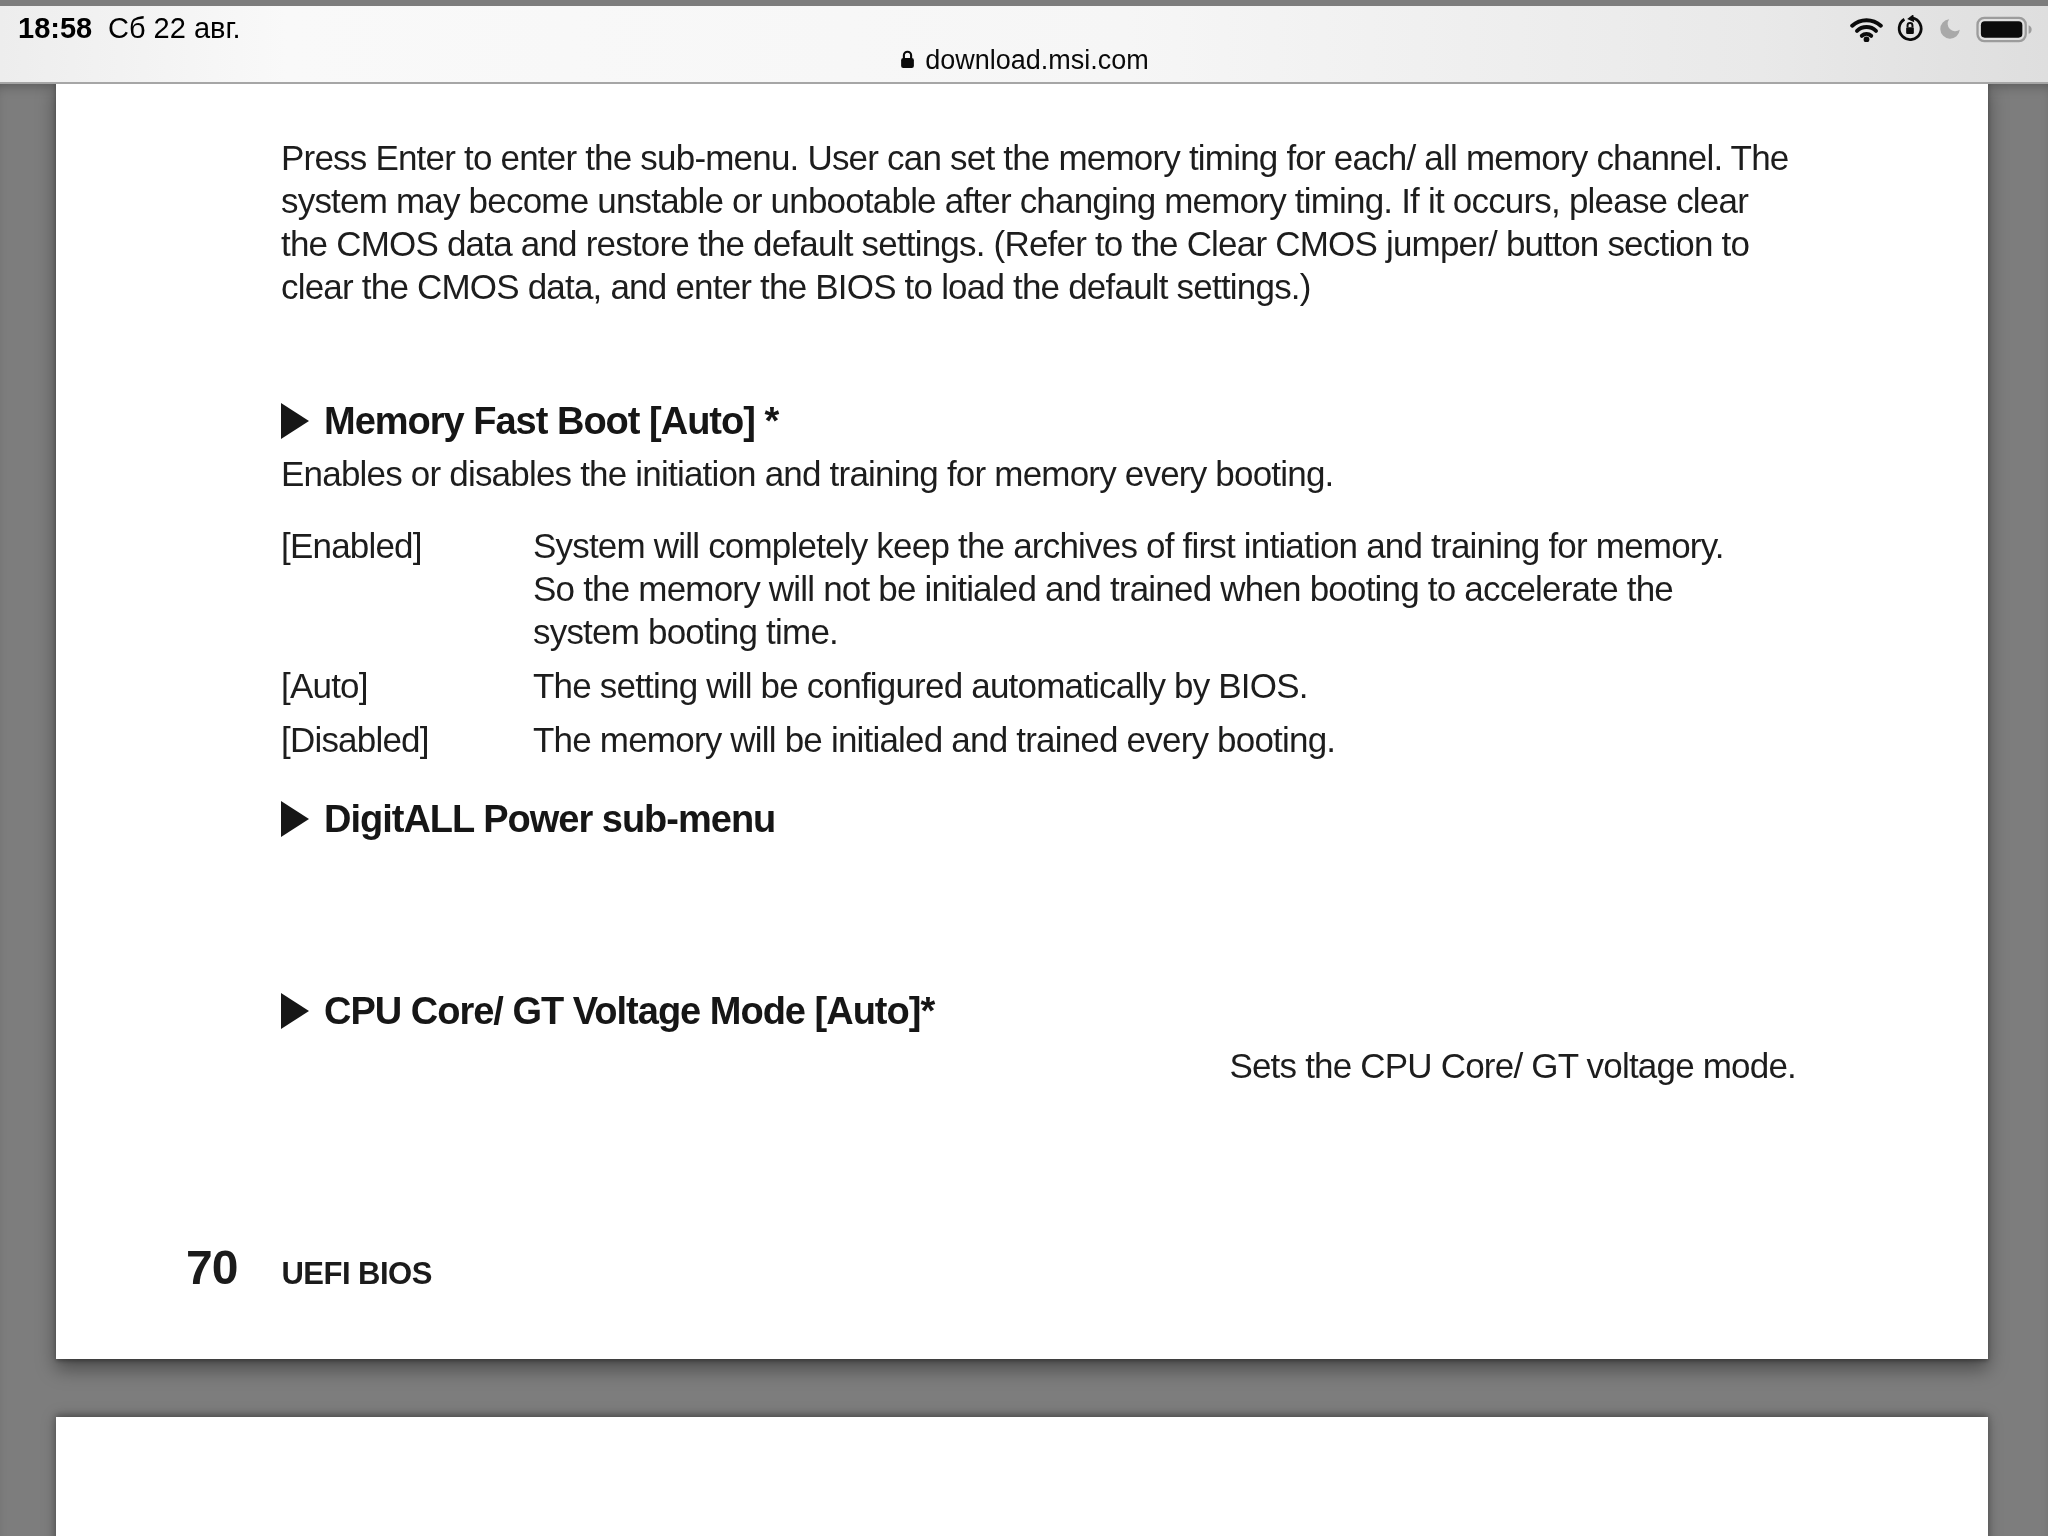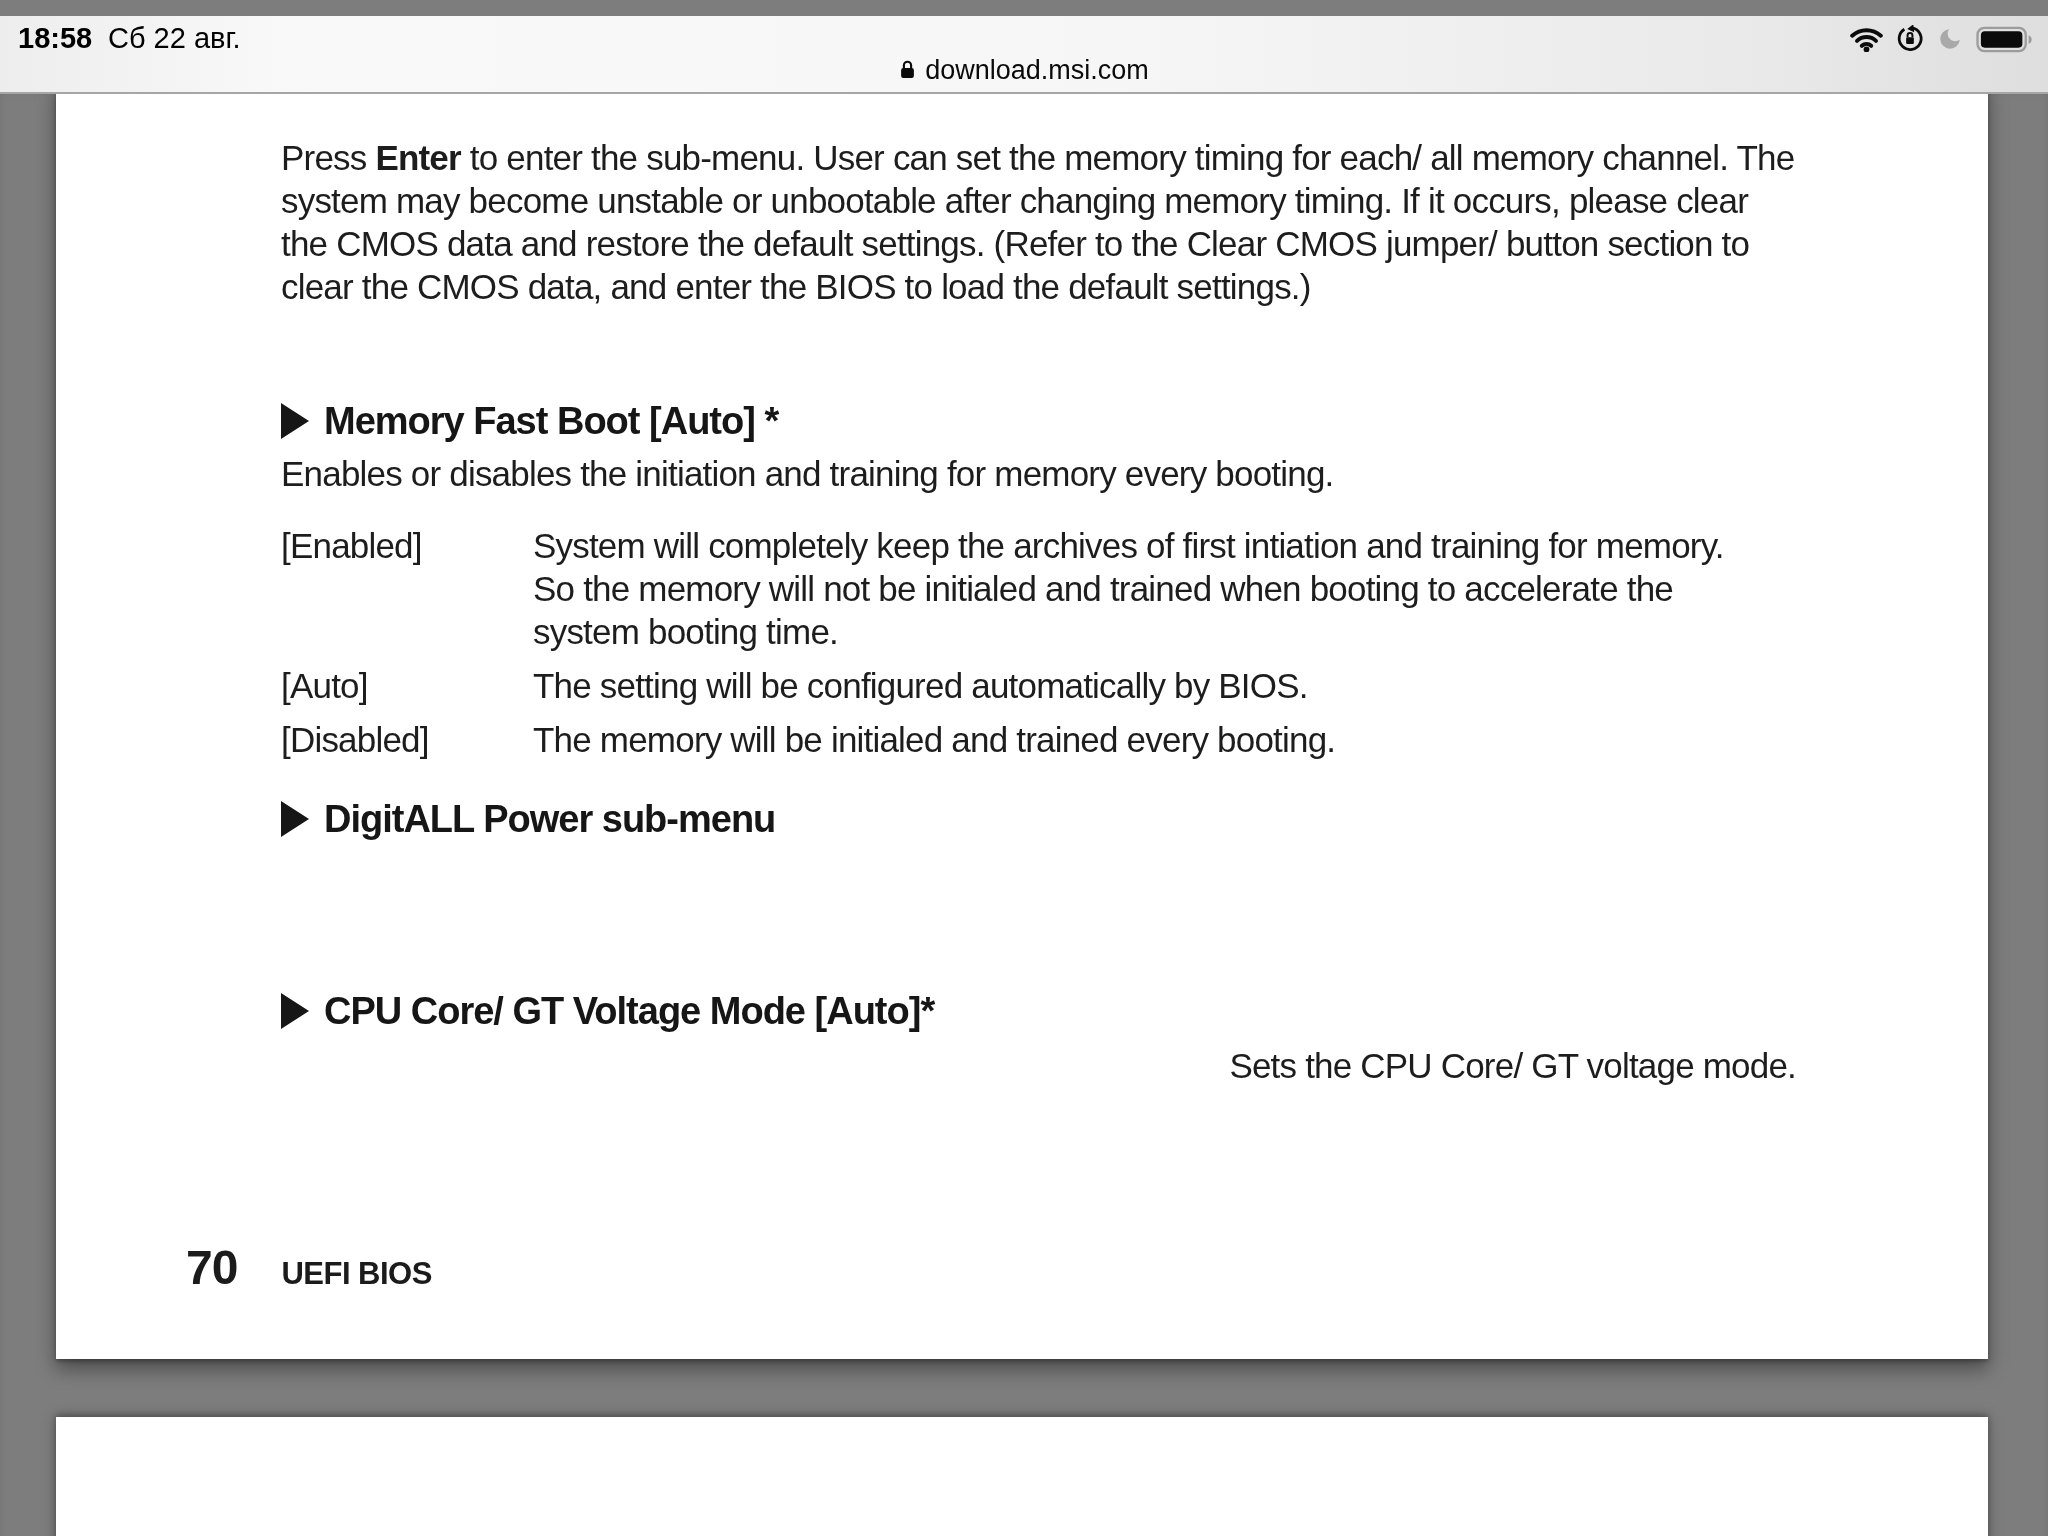--- a/index.html
+++ b/index.html
@@ -6,21 +6,21 @@
   html,body { width:2048px; height:1536px; }
   body {
     font-family:"Liberation Sans", sans-serif;
     background:#7d7d7d;
     overflow:hidden;
     position:relative;
   }
 
   
   .chrome {
-    position:absolute; top:16px; left:0; width:2048px; height:78px;
+    position:absolute; top:6px; left:0; width:2048px; height:78px;
     background:linear-gradient(to right,#ededed 0%, #f9f9f9 14%, #f6f6f6 55%, #e9e9e9 86%, #dedede 100%);
     border-bottom:2px solid #a6a6a6;
     z-index:10;
     padding-left:22px;
   }
   .status-time { position:absolute; left:18px; top:6px; font-size:29px; font-weight:700; color:#000; }
   .status-date { position:absolute; left:108px; top:6px; font-size:29px; font-weight:400; color:#000; }
   .status-icons { position:absolute; right:14px; top:5px; height:36px; display:flex; align-items:center; gap:13px; }
   .url-row {
     position:absolute; left:0; right:0; top:36px; height:36px;
@@ -51,21 +51,21 @@
     width:0; height:0; flex:none;
     border-left:28px solid #161616;
     border-top:18px solid transparent;
     border-bottom:18px solid transparent;
     margin-right:15px;
   }
   .p {
     position:absolute; left:225px; width:1515px;
     font-size:35px; line-height:43px; letter-spacing:-0.8px; color:#1d1d1d;
   }
-  .p b { font-weight:bold; }
+  .p b { font-weight:normal; }
 
   .opts { position:absolute; left:225px; top:444px; width:1520px; }
   .opt-row { display:flex; margin-bottom:11px; }
   .opt-term { flex:none; width:252px; font-size:35px; line-height:43px; letter-spacing:-0.8px; color:#1d1d1d; }
   .opt-desc { width:1220px; font-size:35px; line-height:43px; letter-spacing:-0.8px; color:#1d1d1d; }
 
   .footer { position:absolute; left:130px; top:1160px; display:flex; align-items:baseline; gap:44px; color:#1b1b1b; }
   .page-num { font-size:48px; font-weight:bold; letter-spacing:-1px; }
   .footer-label { font-size:31px; font-weight:bold; letter-spacing:-0.5px; }
 

